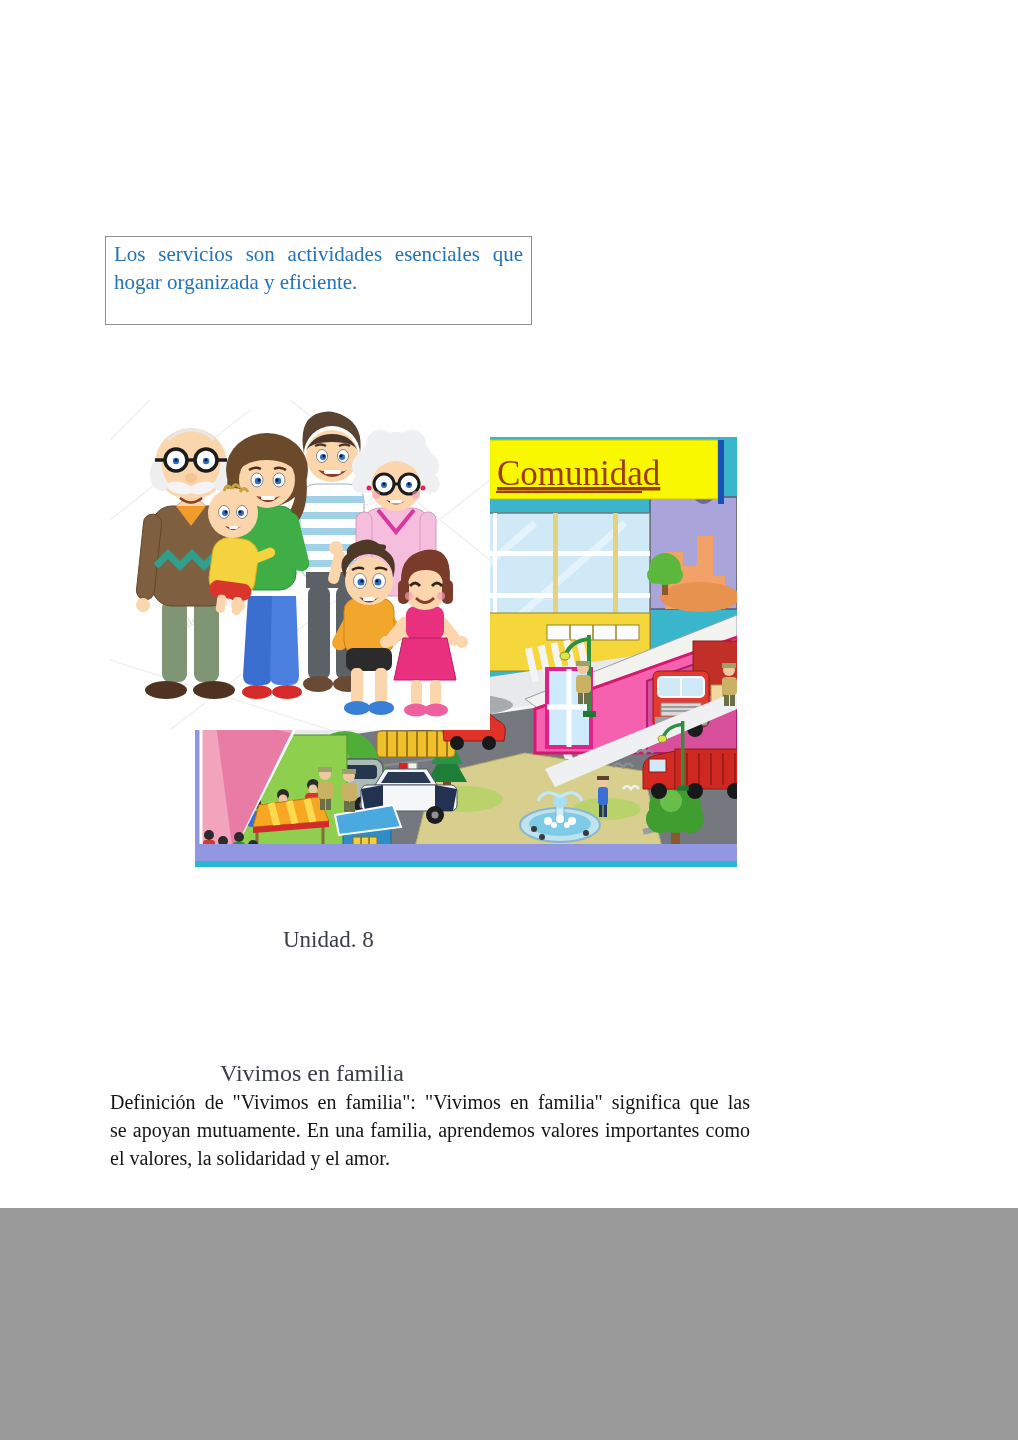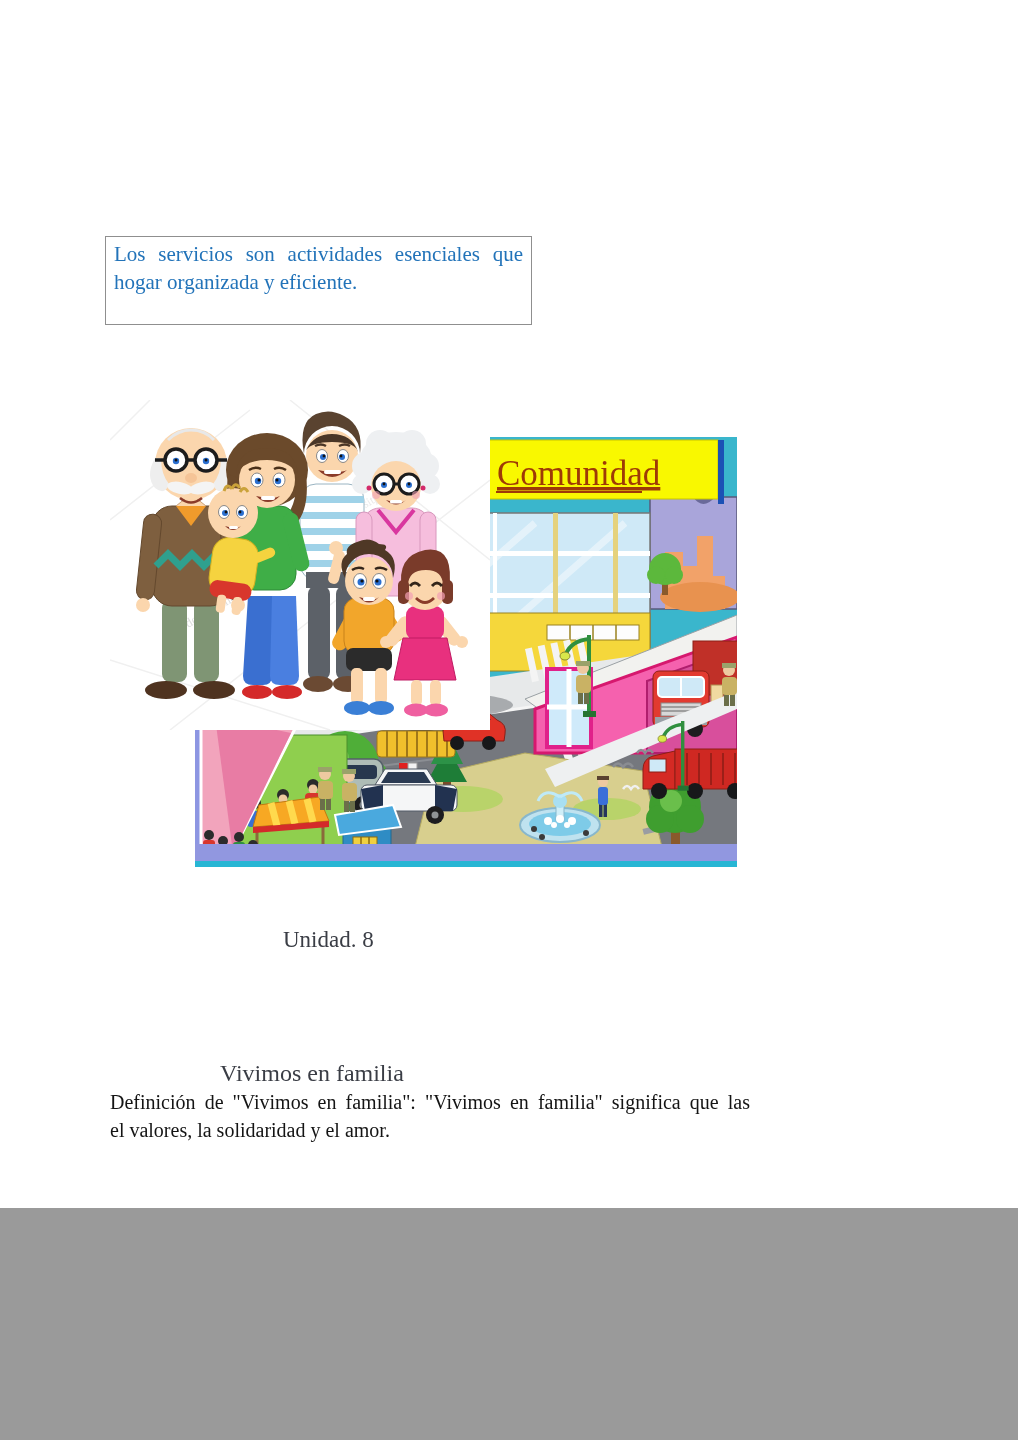--- a/index.html
+++ b/index.html
@@ -567,17 +567,18 @@
         <path d="M306 198 q9 9 18 0" stroke="#8a3b2a" stroke-width="2.8" fill="none"></path>
       </g>
     </svg>
   </div>
 
   <div class="unit-heading">Unidad. 8</div>
   <div class="title-heading">Vivimos en familia</div>
 
   <div class="body-paragraph">
     <div class="jline">Definición de "Vivimos en familia": "Vivimos en familia" significa que las</div>
+    <div class="jline">se apoyan mutuamente. En una familia, aprendemos valores importantes como</div>
     <div class="jline last">el valores, la solidaridad y el amor.</div>
   </div>
 
   <div class="page-number">59</div>
 </div>
 
 </body></html>

